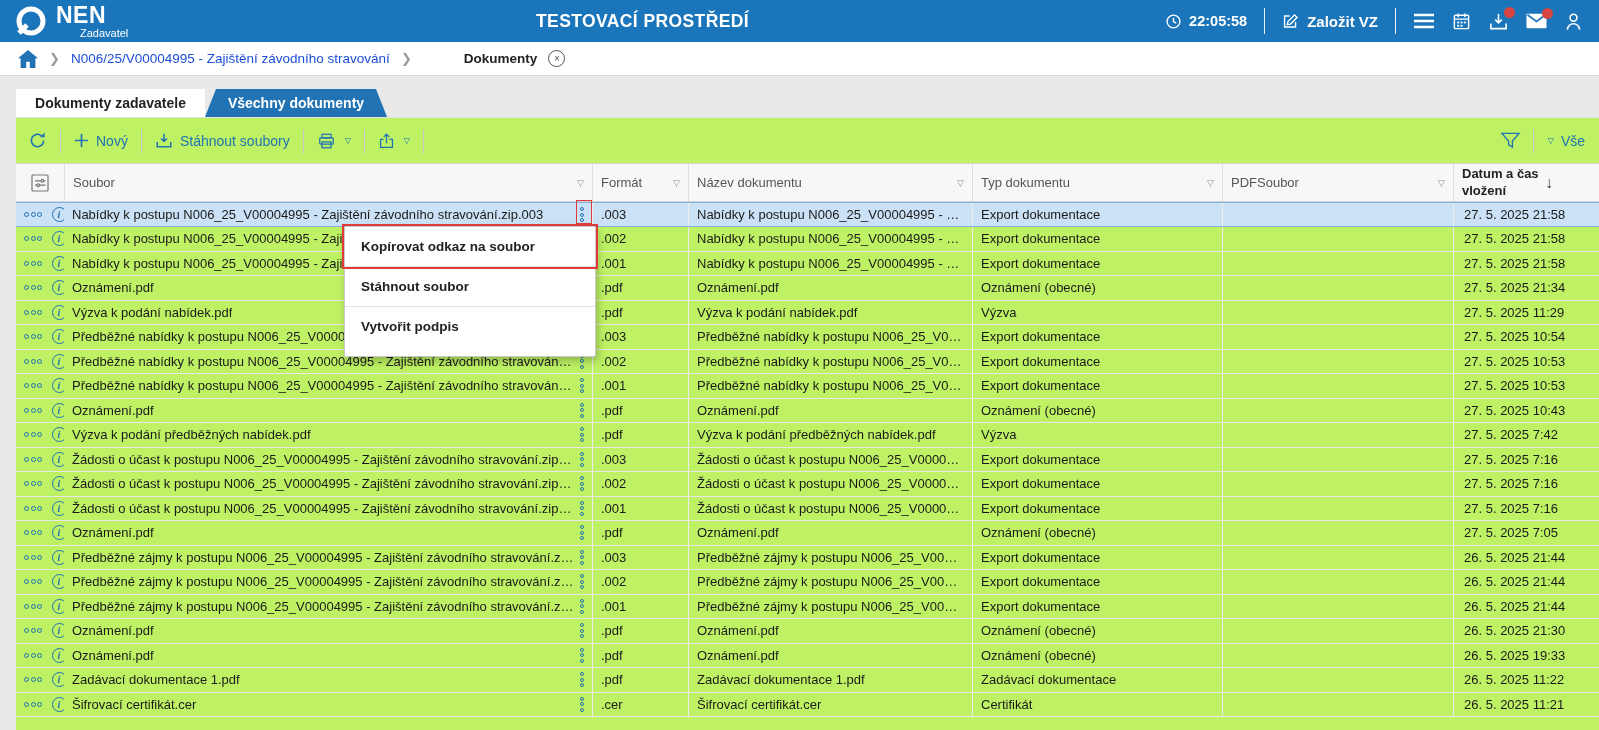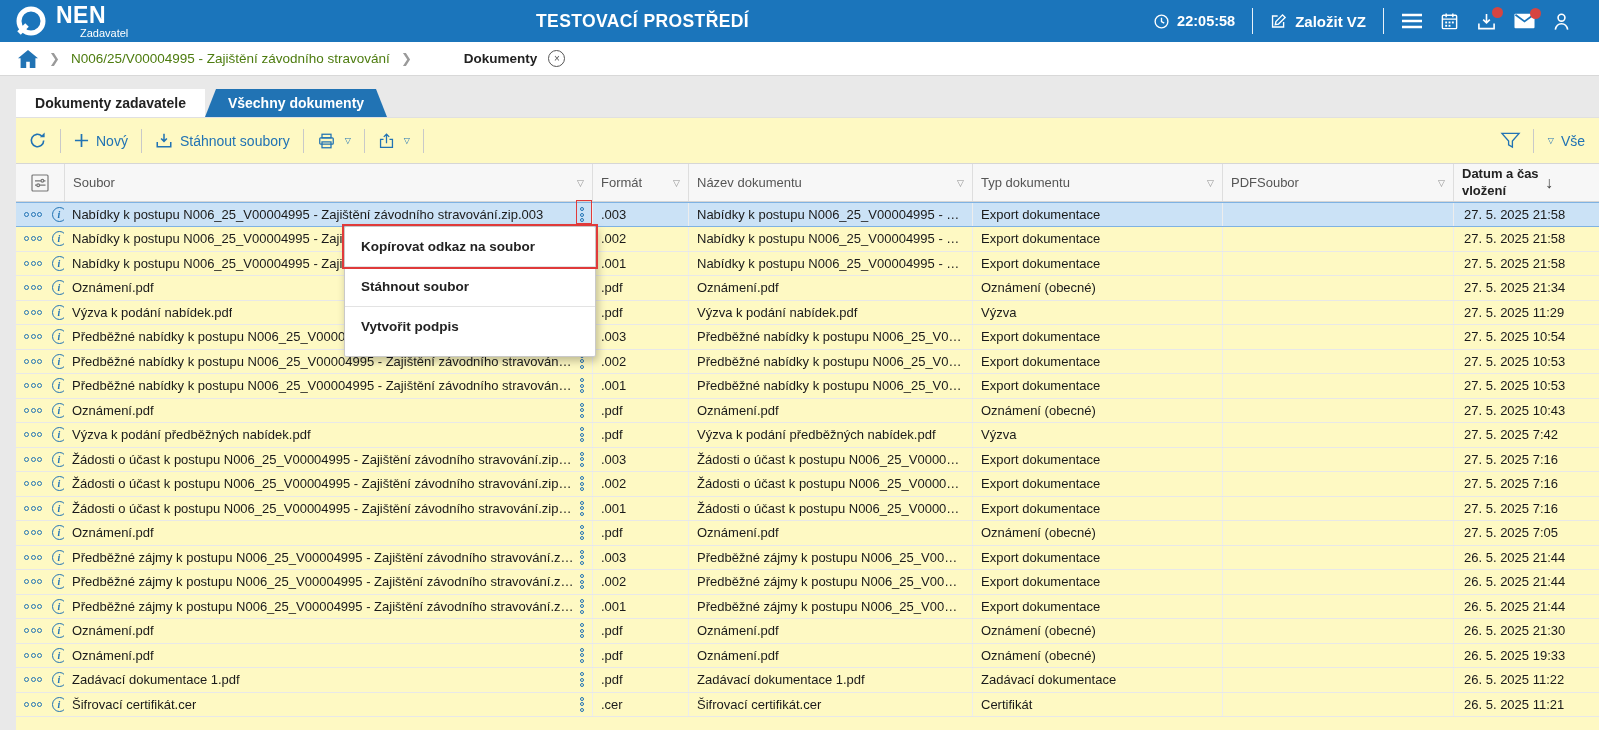--- a/index.html
+++ b/index.html
@@ -9,44 +9,44 @@
 
   
   .topbar{ height:42px; background:#1b75bb; color:#fff; display:flex; align-items:center;
            position:relative; flex:0 0 auto; z-index:30; }
   .logo-wrap{ display:flex; align-items:center; padding-left:14px; gap:8px; }
   .brand-text{ line-height:1; }
   .brand{ font-size:23px; font-weight:bold; letter-spacing:.5px; }
   .brand-sub{ font-size:11px; margin-left:24px; margin-top:1px; }
   .env-title{ position:absolute; left:536px; top:0; height:42px; display:flex; align-items:center;
               font-size:17.5px; font-weight:bold; letter-spacing:.4px; }
-  .topbar-right{ margin-left:auto; display:flex; align-items:center; gap:17px; padding-right:28px; }
+  .topbar-right{ margin-left:auto; display:flex; align-items:center; gap:17px; padding-right:16px; }
   .tb-time{ display:flex; align-items:center; gap:7px; font-size:14.5px; font-weight:bold; }
   .top-divider{ width:1px; height:26px; background:rgba(255,255,255,.9); }
   .create-vz{ display:flex; align-items:center; gap:8px; font-size:15px; font-weight:bold; cursor:pointer; }
   .icon-btn{ position:relative; display:flex; align-items:center; justify-content:center; cursor:pointer; }
   .badge{ position:absolute; top:-5px; right:-6px; width:11px; height:11px; border-radius:50%; }
 
   
   .breadcrumb{ height:34px; background:#fff; display:flex; align-items:center; gap:11px;
                padding-left:18px; border-bottom:1px solid #d8d8d8; font-size:13.5px; flex:0 0 auto; }
   .crumb-sep{ color:#9a9a9a; font-size:13px; }
-  .crumb-link{ color:#4d7c0f; }
+  .crumb-link{ color:#1d4ed8; }
   .crumb-current{ font-weight:bold; color:#222;padding-left:41px; }
   .crumb-close{ width:17px; height:17px; border:1.5px solid #555; border-radius:50%; color:#555;
                 display:flex; align-items:center; justify-content:center; font-size:10px; cursor:pointer; }
 
   
   .content{ flex:1; display:flex; flex-direction:column; }
   .tabs{ margin:13px 0 0 16px; height:28px; display:flex; flex:0 0 auto; }
   .tab{ display:flex; align-items:center; justify-content:center; font-size:14px; font-weight:bold; cursor:pointer; }
   .tab-active{ width:189px; background:#fff; color:#222; }
   .tab-inactive{ width:182px; color:#fff; background:#2173b4;
                  clip-path:polygon(11px 0, calc(100% - 11px) 0, 100% 100%, 0 100%); }
-  .panel{ margin-left:16px; background:#fef9c3; flex:1; display:flex; flex-direction:column; border-top:1px solid #e0e0e0; }
+  .panel{ margin-left:16px; background:#bef264; flex:1; display:flex; flex-direction:column; border-top:1px solid #e0e0e0; }
 
   
   .toolbar{ height:46px; display:flex; align-items:center; gap:13px; padding:0 14px 0 12px;
             border-bottom:1px solid #d6d6d6; flex:0 0 auto; color:#2173b4; font-size:14px; }
   .tb-item{ display:flex; align-items:center; gap:7px; cursor:pointer; white-space:nowrap; }
   .tb-divider{ width:1px; height:24px; background:#c9c9c9; }
   .caret{ font-size:8px; color:#2173b4; margin-left:2px; }
   .tb-right{ margin-left:auto; display:flex; align-items:center; gap:12px; }
 
   

